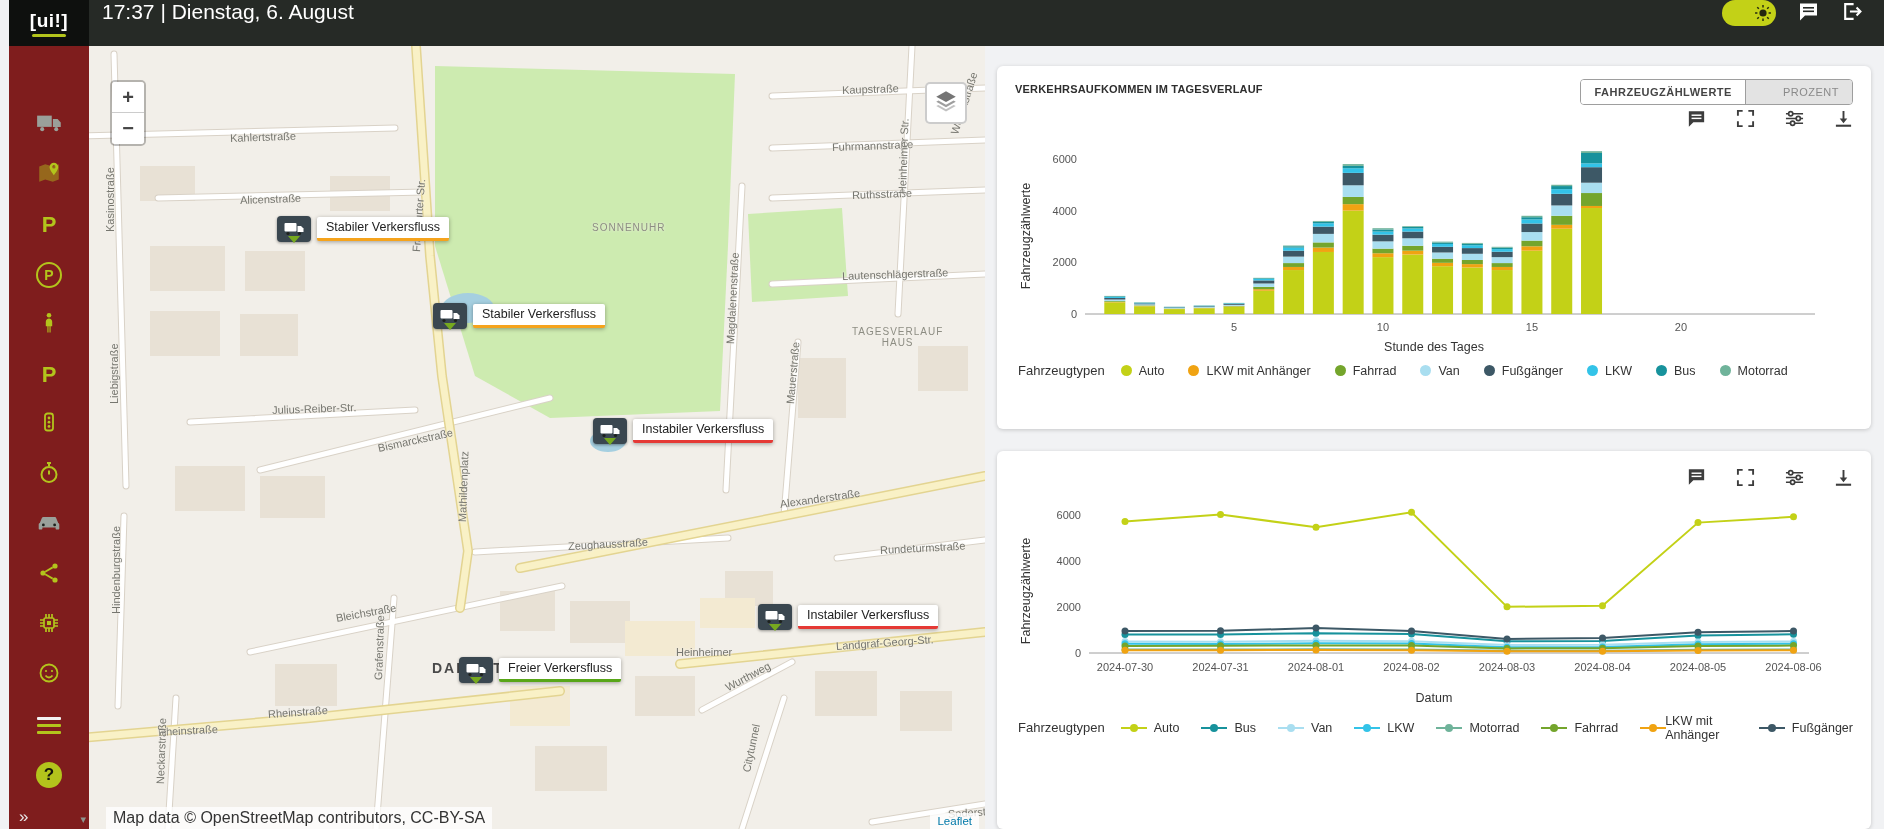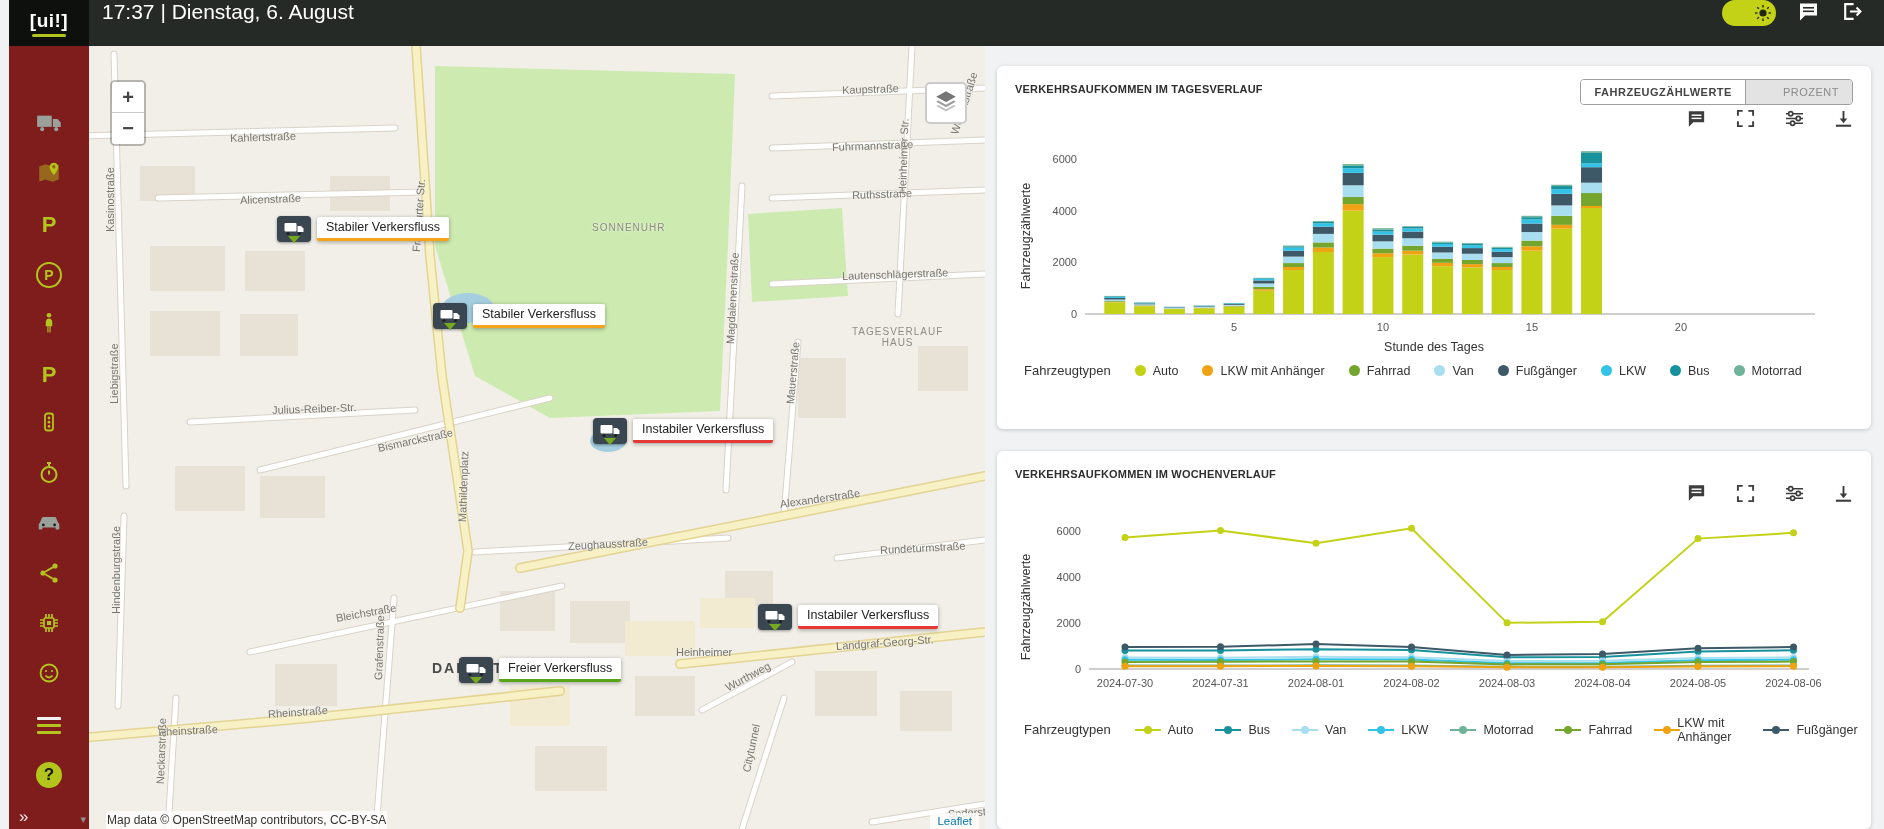--- a/index.html
+++ b/index.html
@@ -34,21 +34,21 @@
   
   .map { position:absolute; left:80px; top:46px; width:905px; height:783px; background:#f2efe9; overflow:hidden; z-index:10; }
   .map-overlay { position:absolute; inset:0; }
   .street-label { position:absolute; font-size:11px; color:#76766f; white-space:nowrap; transform-origin:left center; text-shadow:0 0 3px #f2efe9,0 0 3px #f2efe9; }
   .poi-label { position:absolute; font-size:10px; letter-spacing:1px; color:#8d8d83; white-space:pre-line; text-align:center; transform-origin:left center; text-shadow:0 0 3px #f2efe9; }
   .city-label { position:absolute; font-size:14px; font-weight:700; letter-spacing:2px; color:#4a4a4a; text-shadow:0 0 3px #f2efe9; }
   .zoom { position:absolute; left:30px; top:34px; width:36px; border:2px solid rgba(0,0,0,.25); border-radius:5px; overflow:hidden; z-index:20; }
   .zoom button { display:block; width:100%; height:31px; background:#fff; border:none; font-size:20px; font-weight:700; color:#444; cursor:pointer; }
   .zoom button:first-child { border-bottom:1px solid #ccc; }
   .layers-btn { position:absolute; right:18px; top:36px; width:42px; height:42px; background:#fff; border:2px solid rgba(0,0,0,.2); border-radius:5px; display:flex; align-items:center; justify-content:center; cursor:pointer; z-index:20; }
-  .attribution { position:absolute; left:26px; bottom:0; background:rgba(255,255,255,.75); padding:2px 1px; font-size:12px; color:#333; z-index:20;text-align:right; }
+  .attribution { position:absolute; left:26px; bottom:0; background:rgba(255,255,255,.75); padding:2px 7px; font-size:16px; color:#333; z-index:20;text-align:right; }
   .leaflet-chip { position:absolute; right:6px; bottom:0; background:rgba(255,255,255,.8); padding:2px 7px; font-size:11.5px; color:#0078a8; z-index:20; }
   .marker { position:absolute; transform:translate(-50%,-100%); z-index:25; width:34px; }
   .m-box { position:relative; width:34px; height:26px; background:#3a4750; border-radius:4px; display:flex; align-items:center; justify-content:center; box-shadow:0 1px 3px rgba(0,0,0,.4); }
   .m-box::after { content:''; position:absolute; left:50%; bottom:-7px; margin-left:-6px; border:6px solid transparent; border-top:7px solid #76a91f; }
   .m-label { position:absolute; left:40px; top:1px; white-space:nowrap; background:#fff; padding:3px 9px 4px; font-size:12.5px; color:#222; border-bottom:3px solid #999; border-radius:2px; box-shadow:0 1px 4px rgba(0,0,0,.35); }
 
   
   .panel { position:absolute; left:985px; top:46px; width:899px; height:783px; background:#f1f2f4; padding:20px 13px 0 12px; display:flex; flex-direction:column; gap:22px; overflow:hidden; z-index:20; }
   .card { background:#fff; border-radius:6px; box-shadow:0 1px 4px rgba(0,0,0,.18); padding:13px 18px 10px; }
   .card-day { height:366px; }
@@ -58,21 +58,21 @@
   .toggle-group { display:flex; border:1px solid #9e9e9e; border-radius:4px; overflow:hidden; }
   .toggle-btn { font-size:11px; letter-spacing:.5px; padding:6px 13px; border:none; cursor:pointer; }
   .toggle-btn.active { background:#fff; color:#444; font-weight:700; border-right:1px solid #9e9e9e; }
   .toggle-btn.inactive { background:#e3e3e3; color:#8a8a8a;padding-left:37px; }
   .card-icons { display:flex; justify-content:flex-end; gap:30px; margin-top:4px; }
   .card-icons .icon-btn svg { display:block; }
   .chart-block { display:flex; align-items:stretch; margin-top:4px; }
   .ylab { width:22px; display:flex; align-items:center; justify-content:center; }
   .ylab span { transform:rotate(-90deg); white-space:nowrap; font-size:12.5px; color:#333; }
   .xlab { text-align:center; font-size:12.5px; color:#333; margin-top:0px; }
-  .legend { display:flex; align-items:center; gap:24px; margin-top:9px; margin-left:9px; flex-wrap:nowrap; }
+  .legend { display:flex; align-items:center; gap:16px; margin-top:9px; margin-left:3px; flex-wrap:nowrap; }
   .legend-title { font-size:13px; color:#333; }
   .legend-item { display:flex; align-items:center; gap:7px; cursor:pointer; }
   .legend-item span.lbl { font-size:12.5px; color:#333; }
   .swatch-dot { width:11px; height:11px; border-radius:50%; display:inline-block; background:currentColor; }
   .swatch-line { position:relative; width:26px; height:10px; display:inline-block; }
   .swatch-line::before { content:''; position:absolute; left:0; top:4px; width:26px; height:2.5px; background:currentColor; }
   .swatch-line::after { content:''; position:absolute; left:9px; top:1px; width:8px; height:8px; border-radius:50%; background:currentColor; }
   text.tick { font-size:11px; fill:#555; font-family:"Liberation Sans",sans-serif; }
 </style>
 </head>
@@ -618,23 +618,20 @@
             </div>
             <div class="legend-item">
               <span class="swatch-dot" style="color: rgb(111, 179, 154);"></span>
               <span class="lbl">Motorrad</span>
             </div>
           </div>
       </div>
     </section>
 
     <section class="card card-week">
-      <div class="card-header">
-        <h2 class="card-title">VERKEHRSAUFKOMMEN IM WOCHENVERLAUF</h2>
-      </div>
       <div class="card-icons">
         <button class="icon-btn">
             <span>
               <svg width="19" height="18" viewBox="0 0 20 20">
                 <path d="M1.5 1.5h17v12h-12l-5 5z" fill="#3d3d3d"></path>
                 <rect x="4.5" y="5" width="11" height="1.6" fill="#fff"></rect>
                 <rect x="4.5" y="8.5" width="11" height="1.6" fill="#fff"></rect>
               </svg>
             </span>
           </button>
@@ -749,20 +746,21 @@
             <circle cx="88" cy="140.07692307692307" r="3.5" fill="#3d5866"></circle>
             <circle cx="183.5" cy="139.84615384615384" r="3.5" fill="#3d5866"></circle>
             <circle cx="279" cy="137.07692307692307" r="3.5" fill="#3d5866"></circle>
             <circle cx="374.5" cy="140.07692307692307" r="3.5" fill="#3d5866"></circle>
             <circle cx="470" cy="147.92307692307693" r="3.5" fill="#3d5866"></circle>
             <circle cx="565.5" cy="147" r="3.5" fill="#3d5866"></circle>
             <circle cx="661" cy="141.23076923076923" r="3.5" fill="#3d5866"></circle>
             <circle cx="756.5" cy="140.07692307692307" r="3.5" fill="#3d5866"></circle>
           </svg>
       </div>
+      <div class="xlab">Datum</div>
       <div class="legend">
         <span class="legend-title">Fahrzeugtypen</span>
         <div class="legend" style="margin:0; gap:22px;" id="legend-1">
             <div class="legend-item">
               <span class="swatch-line" style="color: rgb(195, 209, 23);"></span>
               <span class="lbl">Auto</span>
             </div>
             <div class="legend-item">
               <span class="swatch-line" style="color: rgb(23, 146, 156);"></span>
               <span class="lbl">Bus</span>

